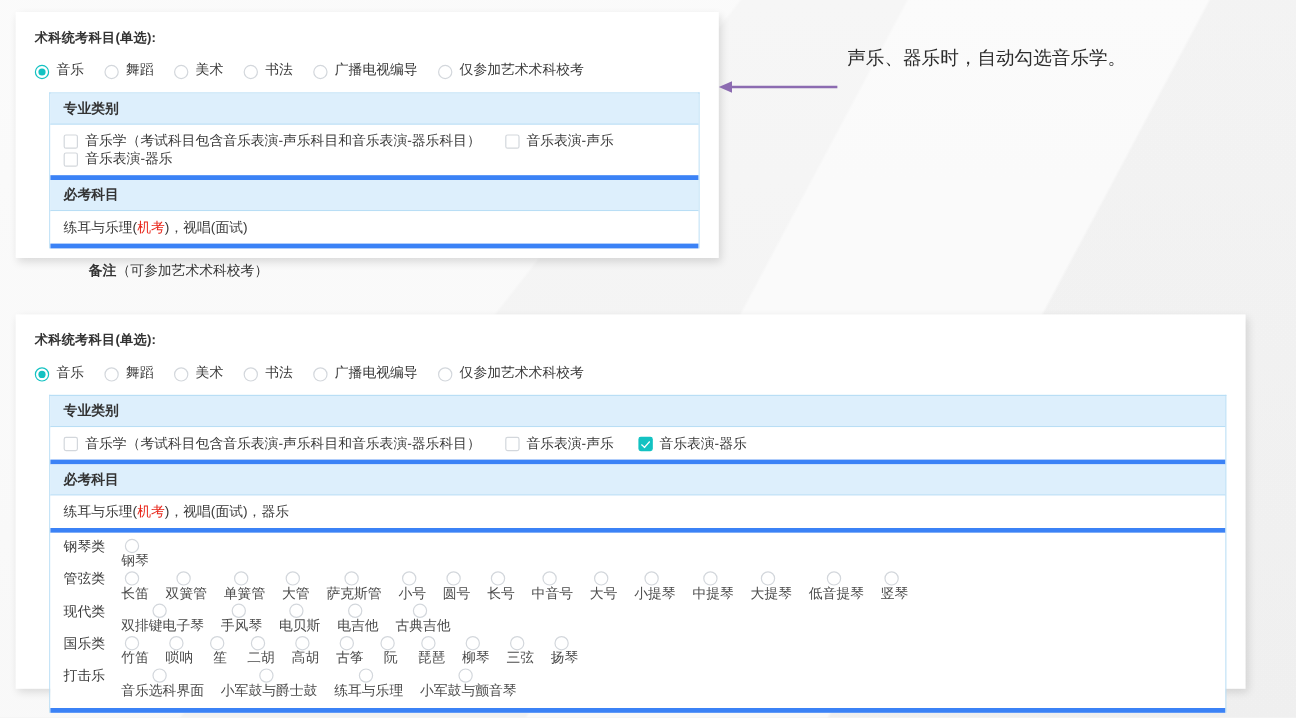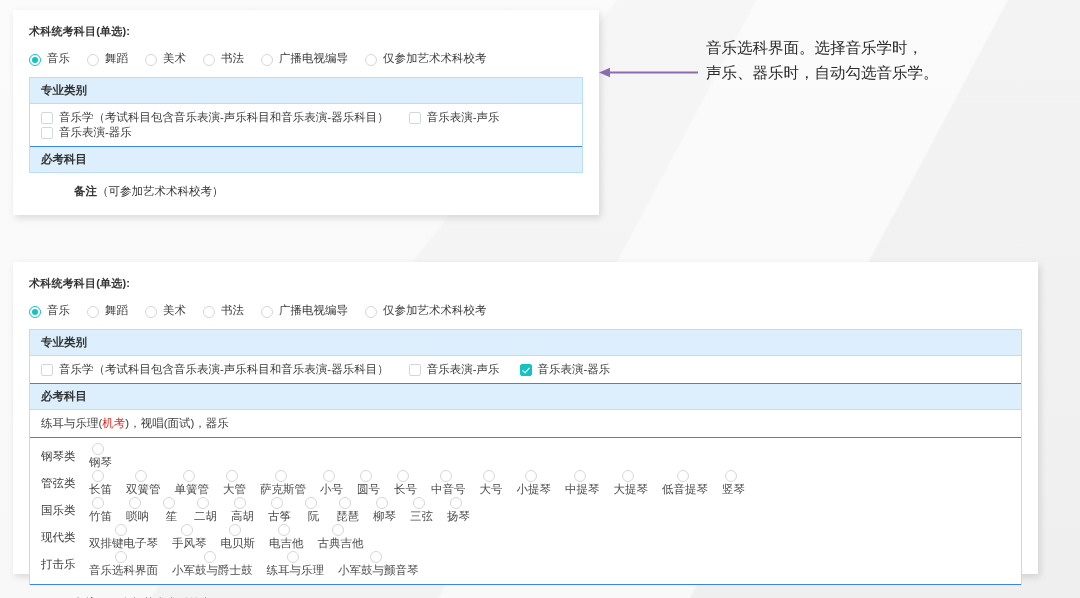--- a/index.html
+++ b/index.html
@@ -94,33 +94,34 @@
     height: 6px;
     border-radius: 50%;
     background: #13c2c2;
   }
 
   
   .table {
     border: 1px solid #b9def5;
     border-bottom: none;
     box-sizing: border-box;
+    margin-left: 12px;
   }
   .t-head {
     background: #ddeffc;
     border-bottom: 1px solid #b9def5;
     font-size: 11.5px;
     color: #333;
     padding: 5px 10px 5px 11px;
     font-weight: bold;
     box-sizing: border-box;
   }
   .t-body {
     background: #fff;
-    border-bottom: 1px solid #3b82f6;
+    border-bottom: 4px solid #3b82f6;
     font-size: 11.5px;
     color: #3a3a3a;
     padding: 6px 10px 6px 11px;
     box-sizing: border-box;
   }
 
   .chk-row {
     display: flex;
     align-items: center;
     flex-wrap: wrap;
@@ -161,21 +162,21 @@
   }
 
   .red-em { color: #e8271b; }
 
   
   .instr-body {
     padding: 5px 10px 6px 11px;
   }
   .instr-row {
     display: flex;
-    align-items: center;
+    align-items: flex-start;
     line-height: 15px;
     margin: 0;
   }
   .instr-cat {
     font-size: 11.5px;
     color: #3a3a3a;
     width: 48px;
     flex: 0 0 48px;
     white-space: nowrap;
   }
@@ -270,34 +271,36 @@
               <span class="chk-box"></span>
               <span>音乐表演-声乐</span>
             </div>
             <div class="chk-item">
               <span class="chk-box"></span>
               <span>音乐表演-器乐</span>
             </div>
           </div>
       </div>
       <div class="t-head">必考科目</div>
+      <div class="t-body">
+        <span>练耳与乐理(</span><span class="red-em">机考</span><span>)，视唱(面试)</span>
+      </div>
     </div>
     <div class="remark">
       <b>备注</b><span>（可参加艺术术科校考）</span>
     </div>
   </div>
 </div>
 
 <svg id="arrow" viewBox="0 0 101 11">
   <line x1="101" y1="5.5" x2="12" y2="5.5" stroke="#8c6bb1" stroke-width="2"></line>
   <polygon points="2,5.5 13,0.8 13,10.2" fill="#8c6bb1"></polygon>
 </svg>
 
 <div id="annotation">
-  <div>音乐选科界面。选择音乐学时，</div>
   <div>声乐、器乐时，自动勾选音乐学。</div>
 </div>
 
 <div class="panel" id="panel-bottom">
   <div class="panel-inner">
     <div class="form-label">术科统考科目(单选):</div>
     <div class="radio-row" id="bot-subjects">
         <div class="radio-item">
           <span class="radio-box checked"></span>
           <span>音乐</span>
@@ -415,20 +418,45 @@
                   <span class="radio-box"></span>
                   <span>低音提琴</span>
                 </div>
                 <div class="instr-item">
                   <span class="radio-box"></span>
                   <span>竖琴</span>
                 </div>
               </div>
             </div>
             <div class="instr-row">
+              <span class="instr-cat">现代类</span>
+              <div class="instr-opts">
+                <div class="instr-item">
+                  <span class="radio-box"></span>
+                  <span>双排键电子琴</span>
+                </div>
+                <div class="instr-item">
+                  <span class="radio-box"></span>
+                  <span>手风琴</span>
+                </div>
+                <div class="instr-item">
+                  <span class="radio-box"></span>
+                  <span>电贝斯</span>
+                </div>
+                <div class="instr-item">
+                  <span class="radio-box"></span>
+                  <span>电吉他</span>
+                </div>
+                <div class="instr-item">
+                  <span class="radio-box"></span>
+                  <span>古典吉他</span>
+                </div>
+              </div>
+            </div>
+            <div class="instr-row">
               <span class="instr-cat">国乐类</span>
               <div class="instr-opts">
                 <div class="instr-item">
                   <span class="radio-box"></span>
                   <span>竹笛</span>
                 </div>
                 <div class="instr-item">
                   <span class="radio-box"></span>
                   <span>唢呐</span>
                 </div>
@@ -460,45 +488,20 @@
                   <span class="radio-box"></span>
                   <span>柳琴</span>
                 </div>
                 <div class="instr-item">
                   <span class="radio-box"></span>
                   <span>三弦</span>
                 </div>
                 <div class="instr-item">
                   <span class="radio-box"></span>
                   <span>扬琴</span>
-                </div>
-              </div>
-            </div>
-            <div class="instr-row">
-              <span class="instr-cat">现代类</span>
-              <div class="instr-opts">
-                <div class="instr-item">
-                  <span class="radio-box"></span>
-                  <span>双排键电子琴</span>
-                </div>
-                <div class="instr-item">
-                  <span class="radio-box"></span>
-                  <span>手风琴</span>
-                </div>
-                <div class="instr-item">
-                  <span class="radio-box"></span>
-                  <span>电贝斯</span>
-                </div>
-                <div class="instr-item">
-                  <span class="radio-box"></span>
-                  <span>电吉他</span>
-                </div>
-                <div class="instr-item">
-                  <span class="radio-box"></span>
-                  <span>古典吉他</span>
                 </div>
               </div>
             </div>
             <div class="instr-row">
               <span class="instr-cat">打击乐</span>
               <div class="instr-opts">
                 <div class="instr-item">
                   <span class="radio-box"></span>
                   <span>音乐选科界面</span>
                 </div>

